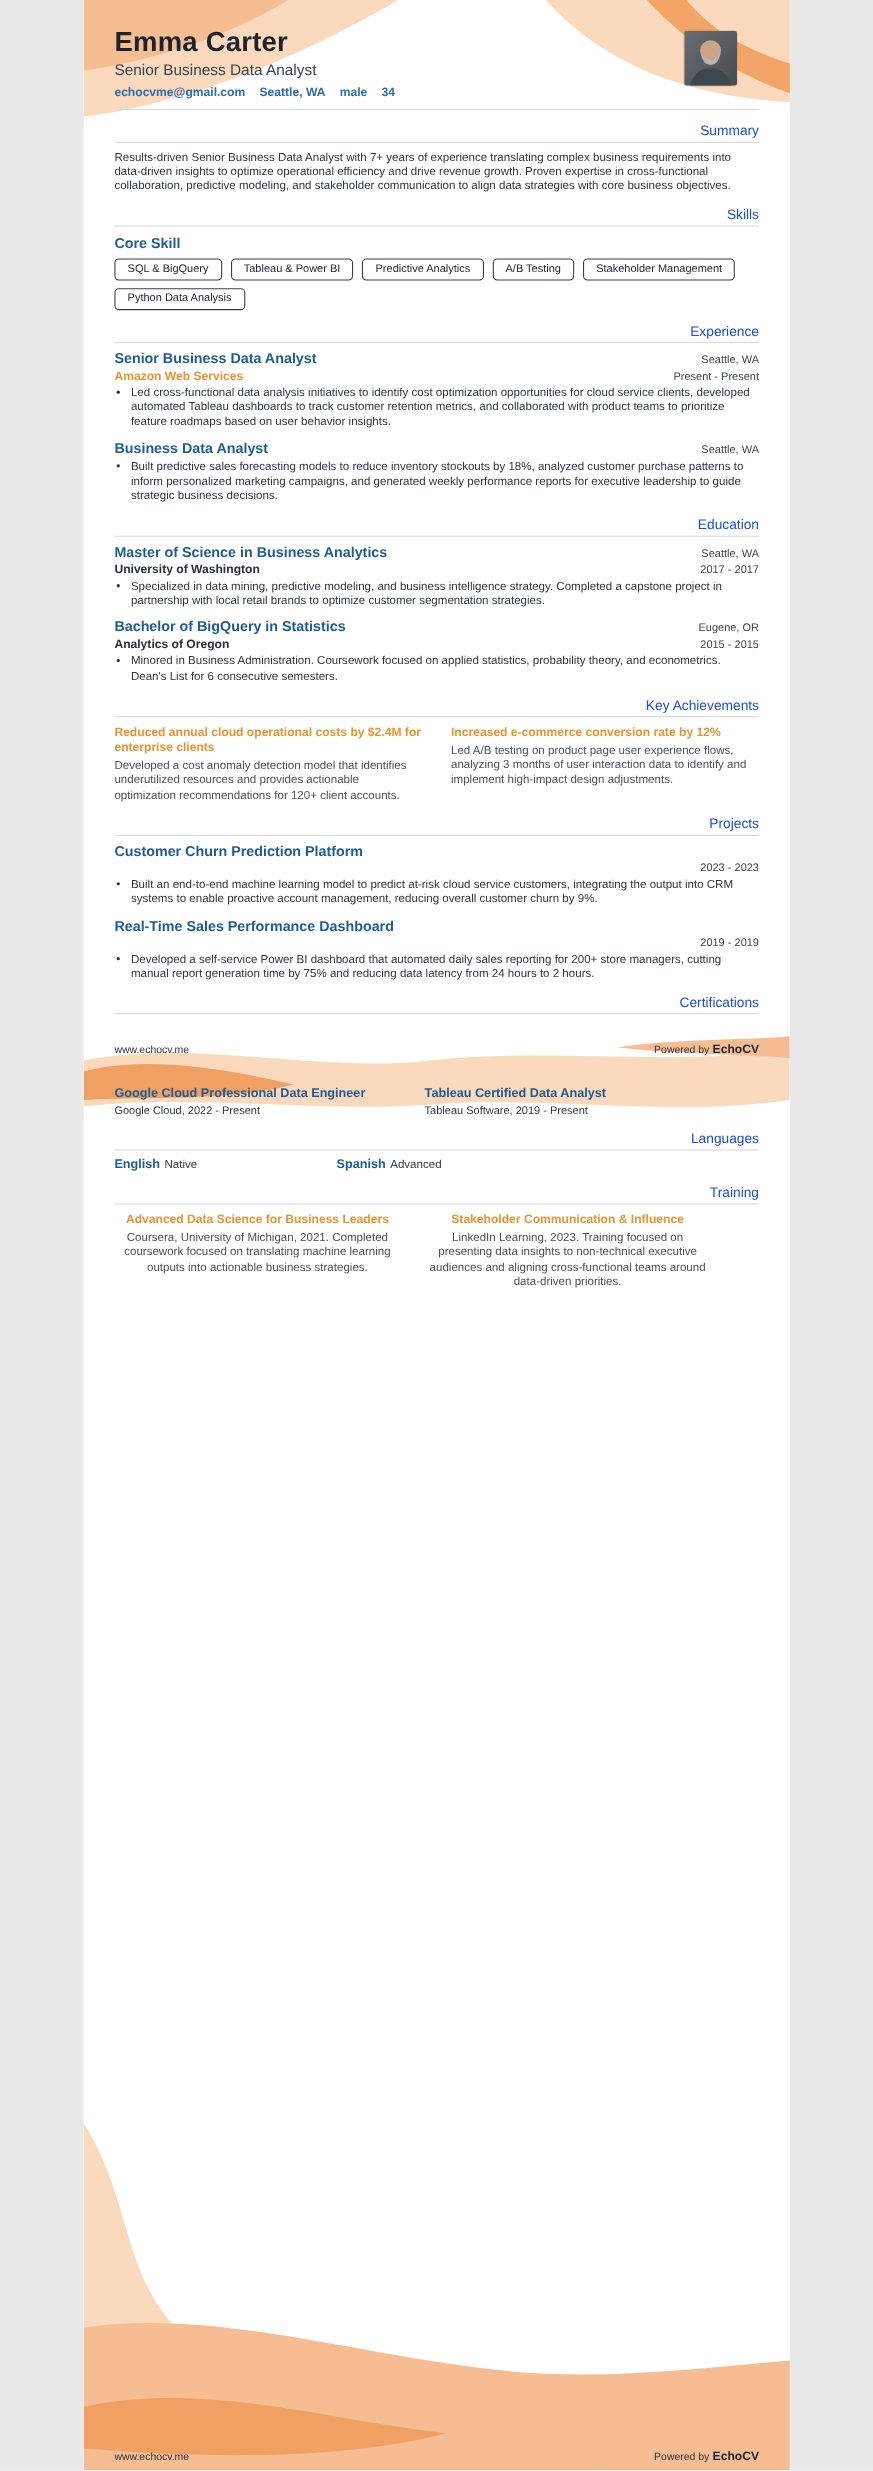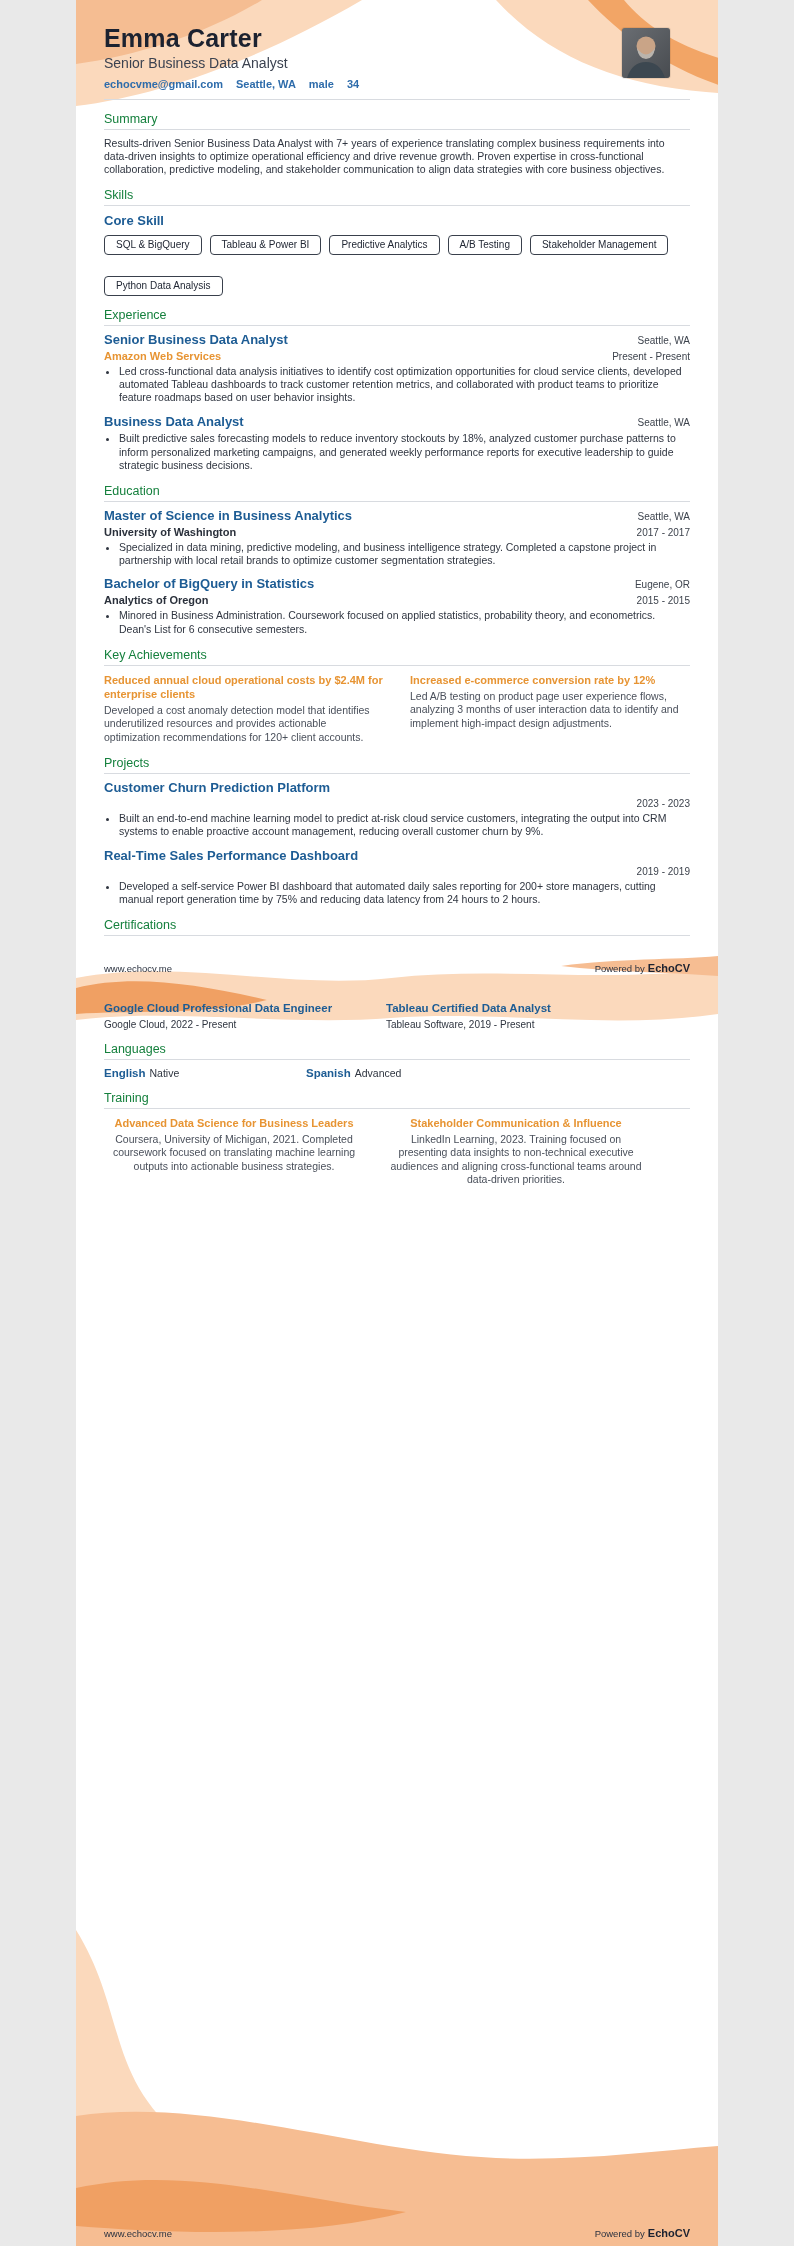--- a/index.html
+++ b/index.html
@@ -16,26 +16,26 @@
   header{position:relative;padding-top:24px;}
   .name{font-size:25px;font-weight:700;color:#1c2230;line-height:1.15;letter-spacing:.2px;}
   .job-title{font-size:14px;color:#3b4250;margin-top:2px;line-height:1.2;}
   .contact{display:flex;gap:13px;align-items:baseline;font-size:11px;font-weight:600;color:#2e6cab;margin-top:6px;}
   .photo{position:absolute;top:28px;right:20px;width:48px;height:50px;border-radius:3px;overflow:hidden;box-shadow:0 0 0 1px rgba(0,0,0,.08);}
   .photo svg{display:block;width:100%;height:100%;}
   .header-rule{border-bottom:1.5px solid #d8dbe0;margin-top:9px;}
 
   
   .section{margin-top:12px;}
-  .section-title{font-size:12.5px;color:#15803d;padding-bottom:3px;border-bottom:1.5px solid #d8dbe0;margin-bottom:7px;}
+  .section-title{font-size:12.5px;color:#1d4ed8;padding-bottom:3px;border-bottom:1.5px solid #d8dbe0;margin-bottom:7px;text-align:right;}
   .body-text{font-size:10.5px;line-height:1.25;color:#2f3540;margin:0;}
 
   
   .skill-group{font-size:13px;font-weight:700;color:#1d5c94;margin:2px 0 7px;}
-  .chips{display:flex;flex-wrap:wrap;gap:21px 8px;max-width:590px;}
+  .chips{display:flex;flex-wrap:wrap;gap:7px 8px;max-width:590px;}
   .chip{border:1px solid #39404c;border-radius:4px;padding:3px 11px;font-size:10px;color:#222835;white-space:nowrap;line-height:1.2;}
 
   
   .entry{margin-top:5px;}
   .entry + .entry{margin-top:10px;}
   .entry-head{display:flex;justify-content:space-between;align-items:baseline;}
   .entry-title{font-size:13px;font-weight:700;color:#1d5c94;line-height:1.15;}
   .entry-side{font-size:10px;color:#3d434d;white-space:nowrap;}
   .entry-sub{display:flex;justify-content:space-between;align-items:baseline;margin-top:2px;}
   .company{font-size:11px;font-weight:700;color:#e79433;}

